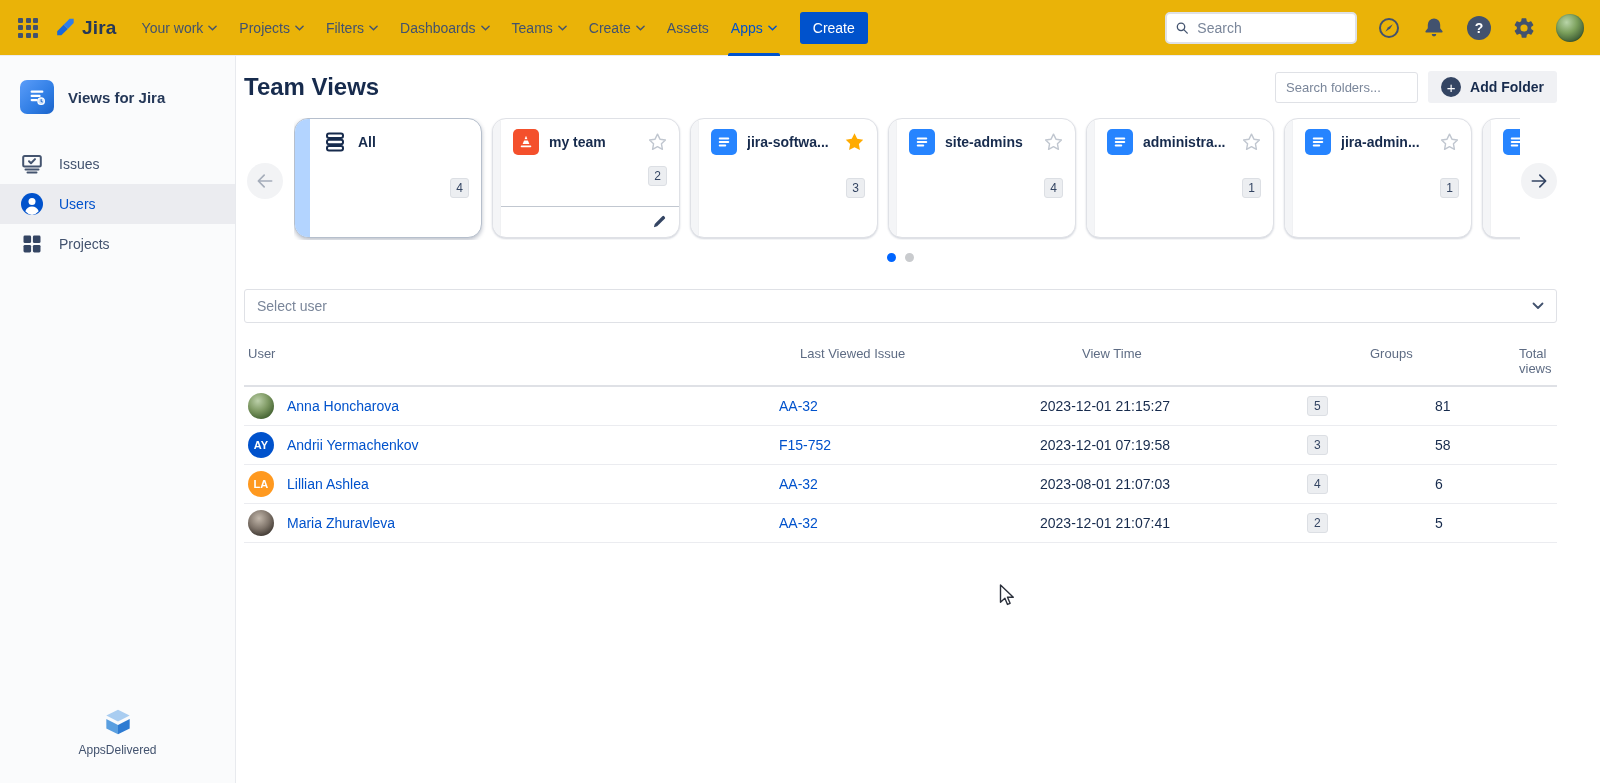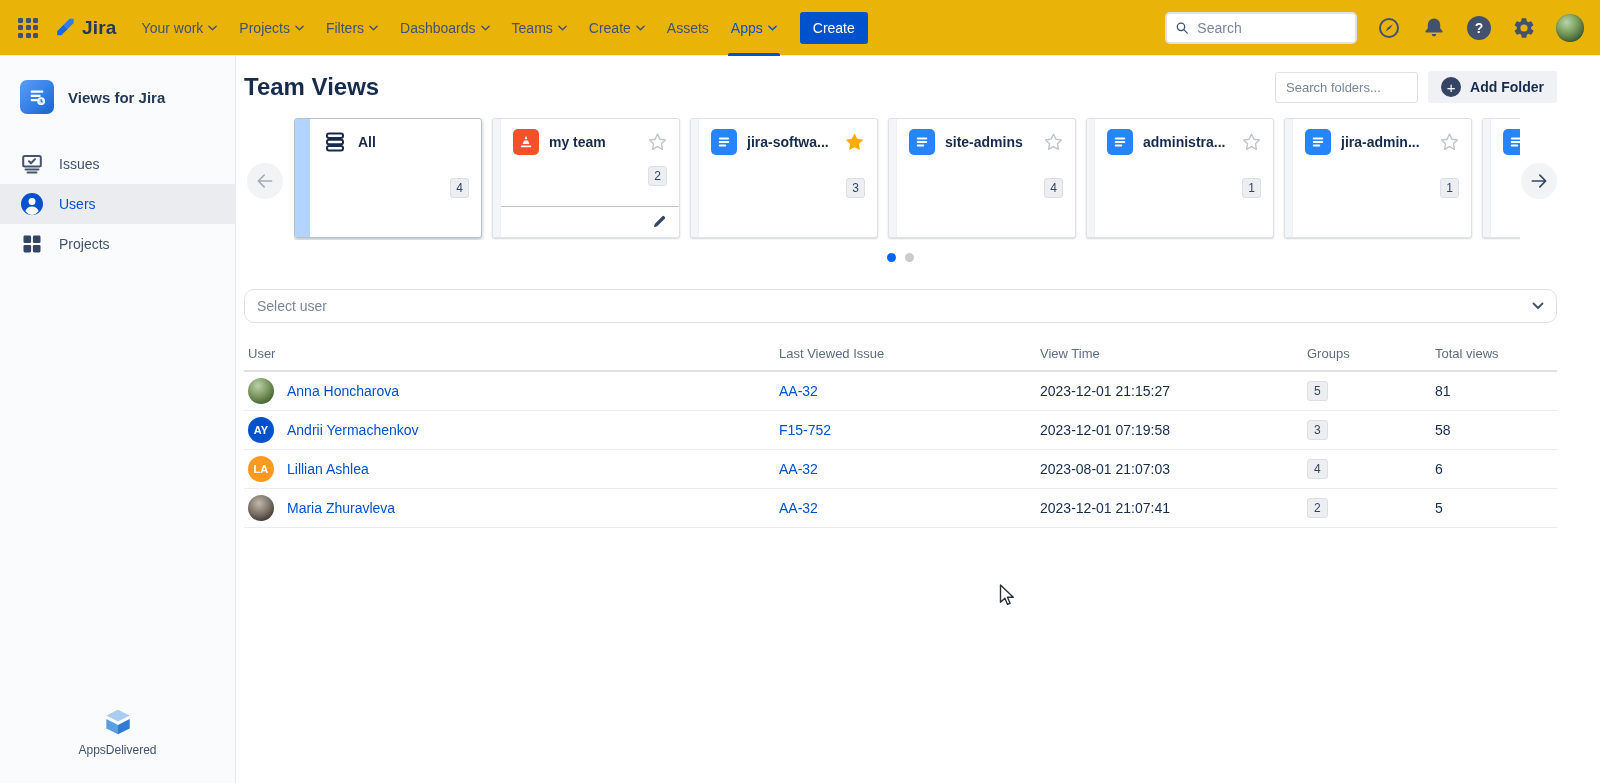--- a/index.html
+++ b/index.html
@@ -72,49 +72,49 @@
 
   
   .carousel { position:relative; height:122px; margin-bottom:13px; }
   .car-arrow { position:absolute; top:45px; width:36px; height:36px; border-radius:50%;
     background:#f2f3f5; border:none; display:flex; align-items:center; justify-content:center; cursor:pointer; }
   .car-prev { left:3px; }
   .car-next { right:0; }
   .cards-viewport { margin-left:50px; width:1226px; overflow:hidden; height:122px; }
   .cards-track { display:flex; gap:10px; }
   .folder-card { width:188px; height:120px; flex-shrink:0; background:#fff; border:1px solid #dfe1e6;
-    border-radius:3px; box-shadow:0 1px 2px rgba(9,30,66,.18); display:flex; overflow:hidden; cursor:pointer; }
+    border-radius:14px; box-shadow:0 1px 2px rgba(9,30,66,.18); display:flex; overflow:hidden; cursor:pointer; }
   .folder-card.selected { border-color:#b6bfcc; box-shadow:0 2px 4px rgba(9,30,66,.28); }
   .card-stripe { width:8px; background:#f4f5f7; flex-shrink:0; border-right:1px solid #f0f1f3; }
   .folder-card.selected .card-stripe { width:15px; background:#b3d4ff; border-right:none; }
   .card-body { flex:1; padding:10px 12px 8px; display:flex; flex-direction:column; position:relative; min-width:0; }
   .card-top { display:flex; align-items:center; gap:10px; }
   .f-icon { width:26px; height:26px; border-radius:5px; flex-shrink:0; display:flex; align-items:center; justify-content:center; }
   .f-icon.doc { background:#2684ff; }
   .f-icon.cone { background:#f4502c; }
   .card-name { font-weight:700; font-size:14px; color:#172b4d; flex:1; white-space:nowrap; overflow:hidden; }
   .count-badge { position:absolute; right:12px; top:59px; background:#eceef1; border:1px solid #dcdfe4;
     color:#344563; font-size:12px; line-height:1; padding:3px 5px; border-radius:3px; min-width:9px; text-align:center; }
   .count-badge.raised { top:47px; }
   .card-footer { margin:auto -12px 0; border-top:1px solid #c1c7d0; padding:7px 12px 0; display:flex; justify-content:flex-end; }
 
   .dots { display:flex; justify-content:center; gap:9px; margin-bottom:27px; }
   .dot { width:9px; height:9px; border-radius:50%; background:#c9cbce; cursor:pointer; }
   .dot.active { background:#0065ff; }
 
   
   .filters { display:flex; gap:14px; margin-bottom:17px; }
-  .select { flex:1; height:34px; border:1px solid #dfe1e6; border-radius:10px; background:#fff;
+  .select { flex:1; height:34px; border:1px solid #dfe1e6; border-radius:3px; background:#fff;
     display:flex; align-items:center; justify-content:space-between; padding:0 12px; font-size:14px; cursor:pointer; }
   .select .placeholder { color:#7a869a; }
   .select .value { color:#44546f; }
 
   
   .t-head { display:grid; grid-template-columns:535px 261px 267px 128px 1fr;
-    font-size:13px; color:#5e6c84; padding:6px 0 9px; border-bottom:2px solid #dfe1e6; }
+    font-size:13px; color:#5e6c84; padding:6px 0 9px; border-bottom:2px solid #dfe1e6;gap:21px; }
   .t-head > div:first-child { padding-left:4px; }
   .t-row { display:grid; grid-template-columns:535px 261px 267px 128px 1fr; align-items:center;
     height:39px; border-bottom:1px solid #ebecf0; font-size:14px; }
   .user-cell { display:flex; align-items:center; gap:13px; padding-left:4px; }
   .avatar { width:26px; height:26px; border-radius:50%; flex-shrink:0;
     display:flex; align-items:center; justify-content:center; }
   .av-photo-green { background:radial-gradient(circle at 38% 30%, #bcd0aa 0%, #7f9a64 42%, #41602f 80%, #2a3c1e 100%); }
   .av-photo-dark  { background:radial-gradient(circle at 42% 32%, #c3b8ac 0%, #80756b 45%, #3a332d 82%, #241f1b 100%); }
   .av-initials { color:#fff; font-size:11px; font-weight:700; letter-spacing:.2px; }
   .av-blue { background:#0052cc; }

